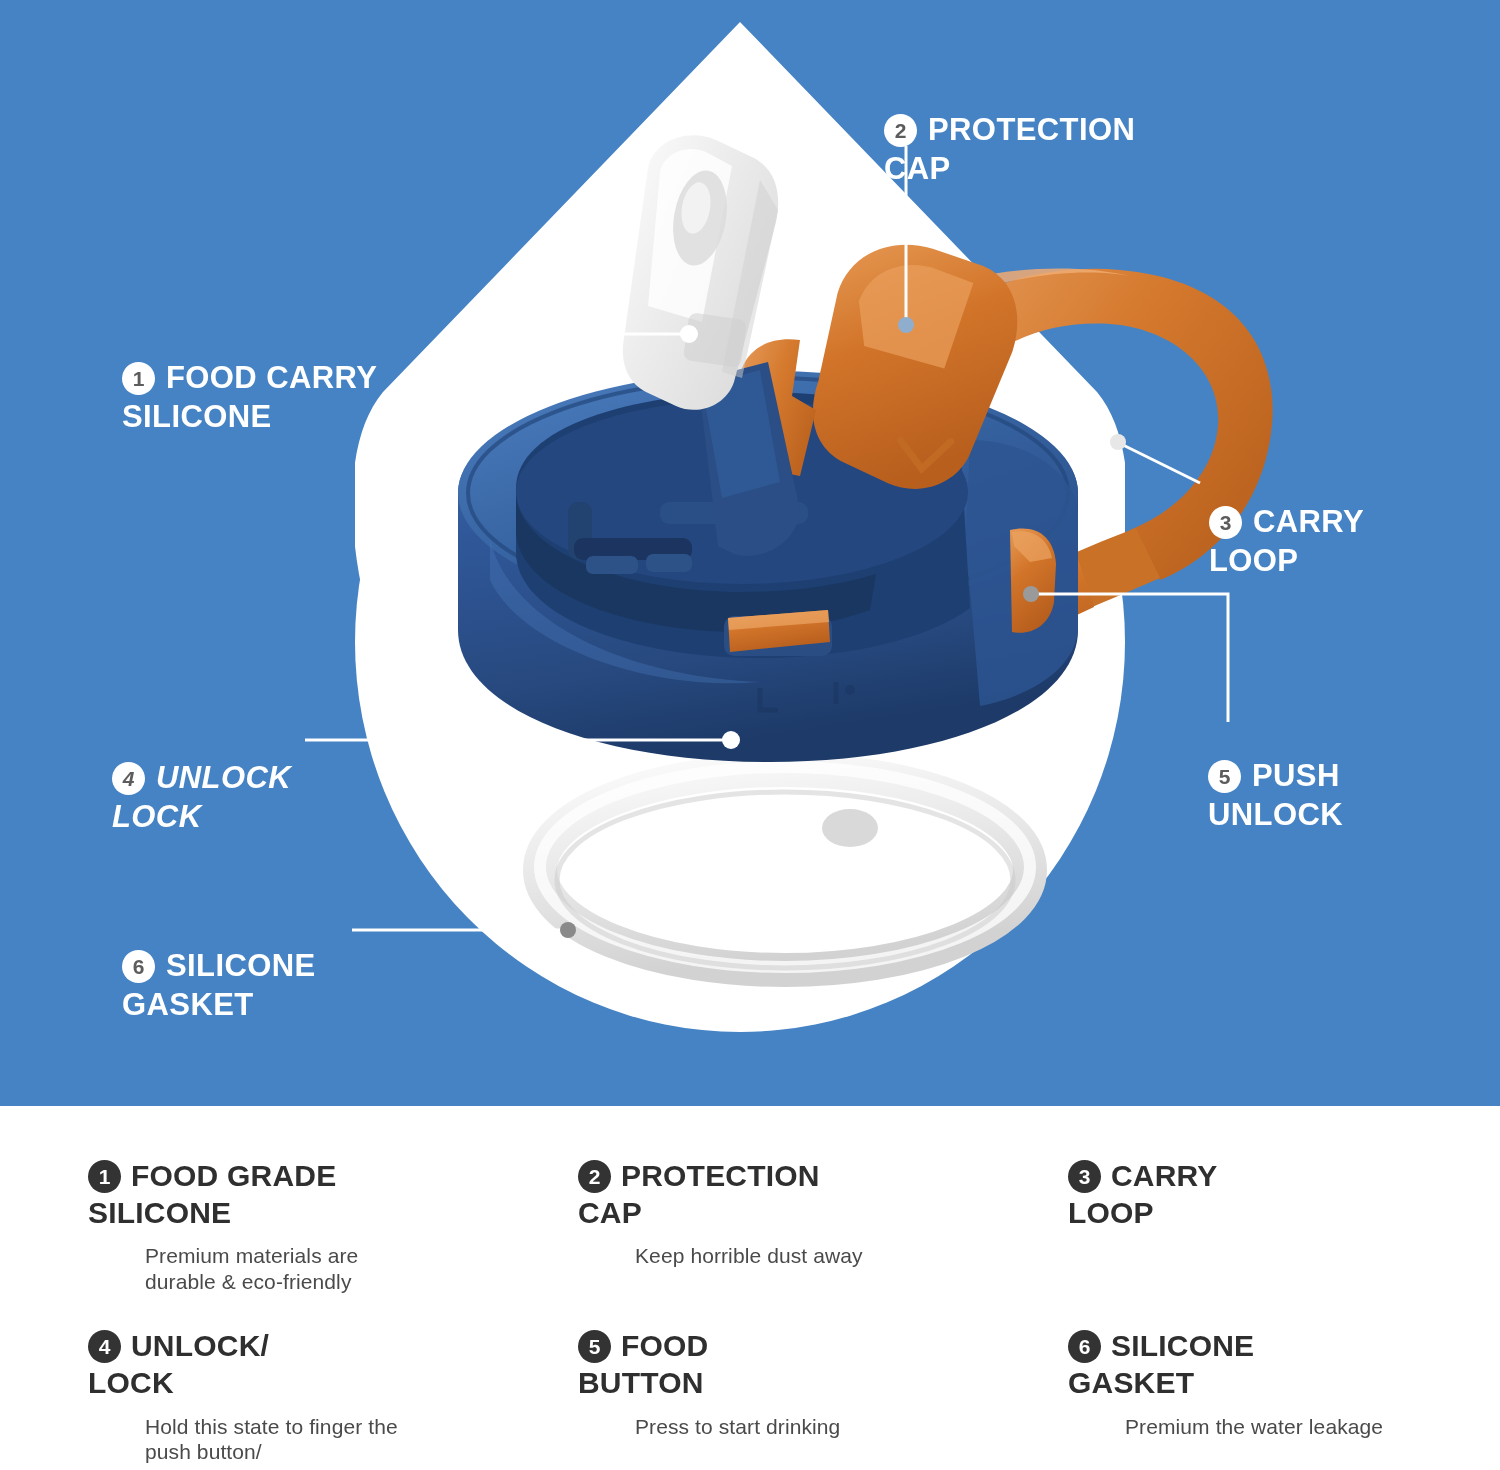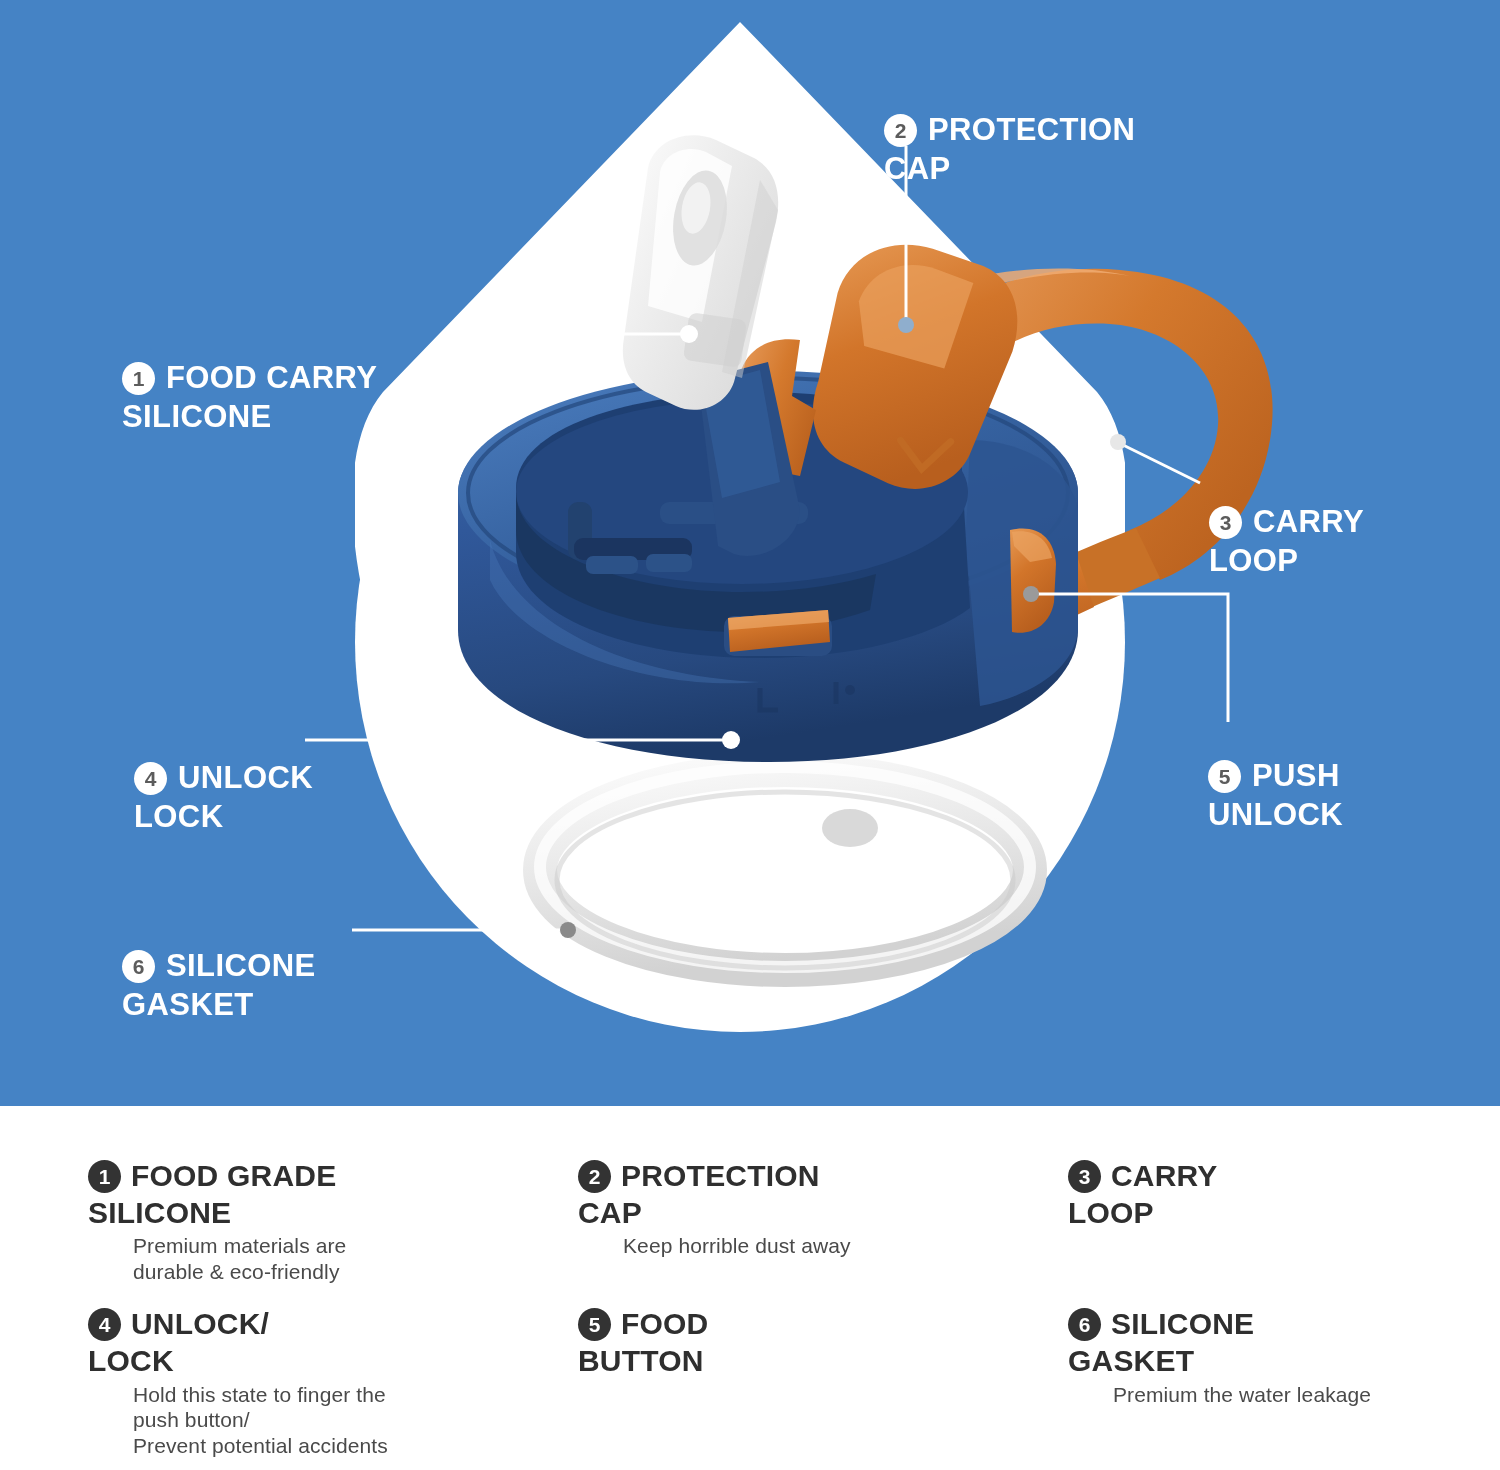--- a/index.html
+++ b/index.html
@@ -81,21 +81,21 @@
     line-height: 1;
     vertical-align: 2px;
     margin-right: 11px;
     letter-spacing: 0;
   }
   .callout .txt { display: inline; text-align: right; }
 
   #callout-1 { left: 122px; top: 318px; width: 370px; }
   #callout-2 { left: 884px; top: 70px;  width: 330px; }
   #callout-3 { left: 1209px; top: 462px; width: 290px; }
-  #callout-4 { left: 134px; top: 718px; width: 330px; }
+  #callout-4 { left: 112px; top: 718px; width: 330px; font-style: italic; }
   #callout-5 { left: 1208px; top: 716px; width: 290px; }
   #callout-6 { left: 122px; top: 906px; width: 360px; }
 
   
   #legend {
     position: absolute;
     left: 0;
     top: 1106px;
     width: 1500px;
     height: 364px;
@@ -136,21 +136,21 @@
     margin-right: 10px;
     letter-spacing: 0;
   }
   .legend-desc {
     color: #4a4a4a;
     font-weight: normal;
     font-size: 21px;
     line-height: 1.22;
     letter-spacing: 0.1px;
     white-space: pre-line;
-    margin: 0;
+    margin: 12px;
     padding-left: 45px;
   }
 </style>
 </head>
 <body>
 
 <div id="page">
 
   <div id="hero">
 
@@ -389,20 +389,21 @@
         <div class="legend-head"><span class="num">4</span><span>UNLOCK/
 LOCK</span></div>
         <div class="legend-desc">Hold this state to finger the
 push button/
 Prevent potential accidents</div>
       </div>
 
       <div class="legend-item">
         <div class="legend-head"><span class="num">5</span><span>FOOD
 BUTTON</span></div>
+        <div class="legend-desc">Press to start drinking</div>
       </div>
 
       <div class="legend-item">
         <div class="legend-head"><span class="num">6</span><span>SILICONE
 GASKET</span></div>
         <div class="legend-desc">Premium the water leakage</div>
       </div>
 
     </div>
   </div>

